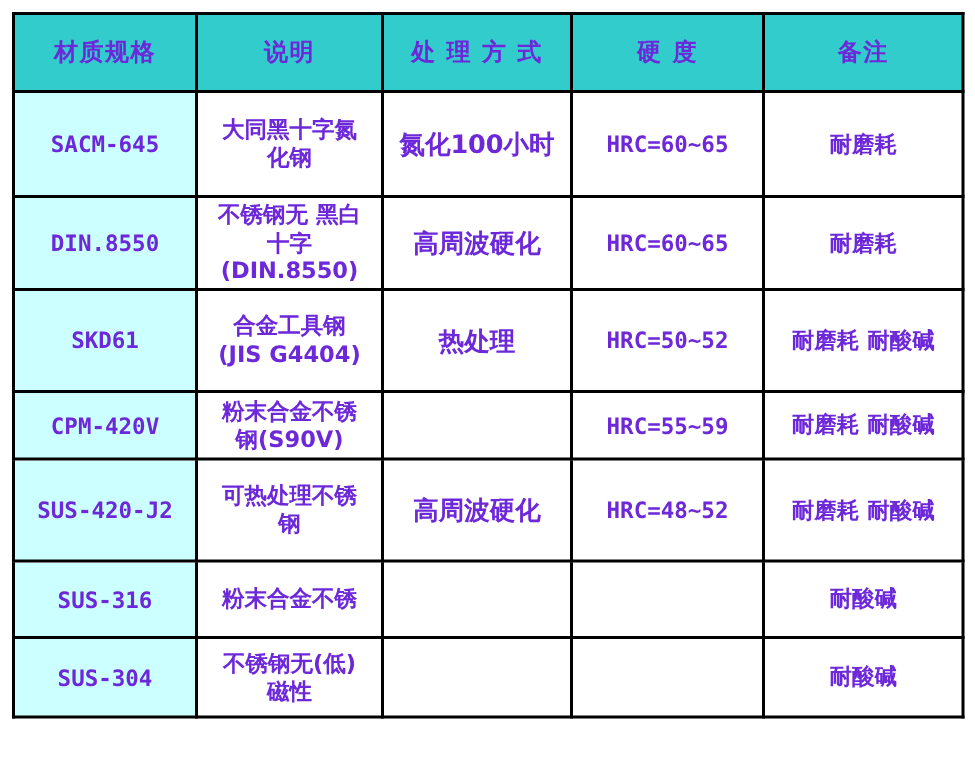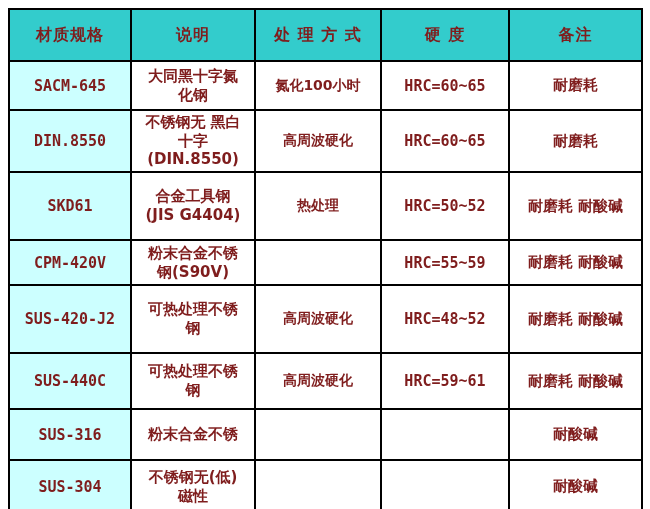--- a/index.html
+++ b/index.html
@@ -25,40 +25,40 @@
     border-collapse: collapse;
     table-layout: fixed;
   }
   table.spec-table td, table.spec-table th {
     border: 2px solid #000000;
     text-align: center;
     vertical-align: middle;
     padding: 0 2px;
     white-space: pre-line;
     font-weight: bold;
-    color: #7f1d1d;
+    color: #6d28d9;
     overflow: hidden;
   }
   th.hdr {
     background: #33CCCC;
     font-size: 16px;
     letter-spacing: 1px;
   }
   td.spec {
     background: #CCFFFF;
     color: #FF0000;
     font-family: "DejaVu Sans Mono", "Liberation Mono", monospace;
     font-size: 15px;
   }
   td.desc {
     font-size: 15px;
     line-height: 1.25;
   }
   td.treat {
-    font-size: 14px;
+    font-size: 17px;
   }
   td.hard {
     font-family: "DejaVu Sans Mono", "Liberation Mono", monospace;
     font-size: 15px;
   }
   td.remark {
     font-size: 15px;
   }
   col.c1 { width: 122px; }
   col.c2 { width: 124px; }
@@ -80,21 +80,21 @@
     </colgroup>
     <tbody>
       <tr style="height:52px;">
         <th class="hdr">材质规格</th>
         <th class="hdr">说明</th>
         <th class="hdr">处 理 方 式</th>
         <th class="hdr">硬 度</th>
         <th class="hdr">备注</th>
       </tr>
 
-      <tr style="height:49px;">
+      <tr style="height:70px;">
         <td class="spec">SACM-645</td>
         <td class="desc">大同黑十字氮
 化钢</td>
         <td class="treat">氮化100小时</td>
         <td class="hard">HRC=60~65</td>
         <td class="remark">耐磨耗</td>
       </tr>
 
       <tr style="height:62px;">
         <td class="spec">DIN.8550</td>
@@ -126,28 +126,20 @@
 
       <tr style="height:68px;margin-left:28px;">
         <td class="spec">SUS-420-J2</td>
         <td class="desc">可热处理不锈
 钢</td>
         <td class="treat">高周波硬化</td>
         <td class="hard">HRC=48~52</td>
         <td class="remark">耐磨耗 耐酸碱</td>
       </tr>
 
-      <tr style="height:56px;">
-        <td class="spec">SUS-440C</td>
-        <td class="desc">可热处理不锈
-钢</td>
-        <td class="treat">高周波硬化</td>
-        <td class="hard">HRC=59~61</td>
-        <td class="remark">耐磨耗 耐酸碱</td>
-      </tr>
 
       <tr style="height:51px;margin-top:45px;">
         <td class="spec">SUS-316</td>
         <td class="desc">粉末合金不锈</td>
         <td class="treat"></td>
         <td class="hard"></td>
         <td class="remark">耐酸碱</td>
       </tr>
 
       <tr style="height:53px;">

